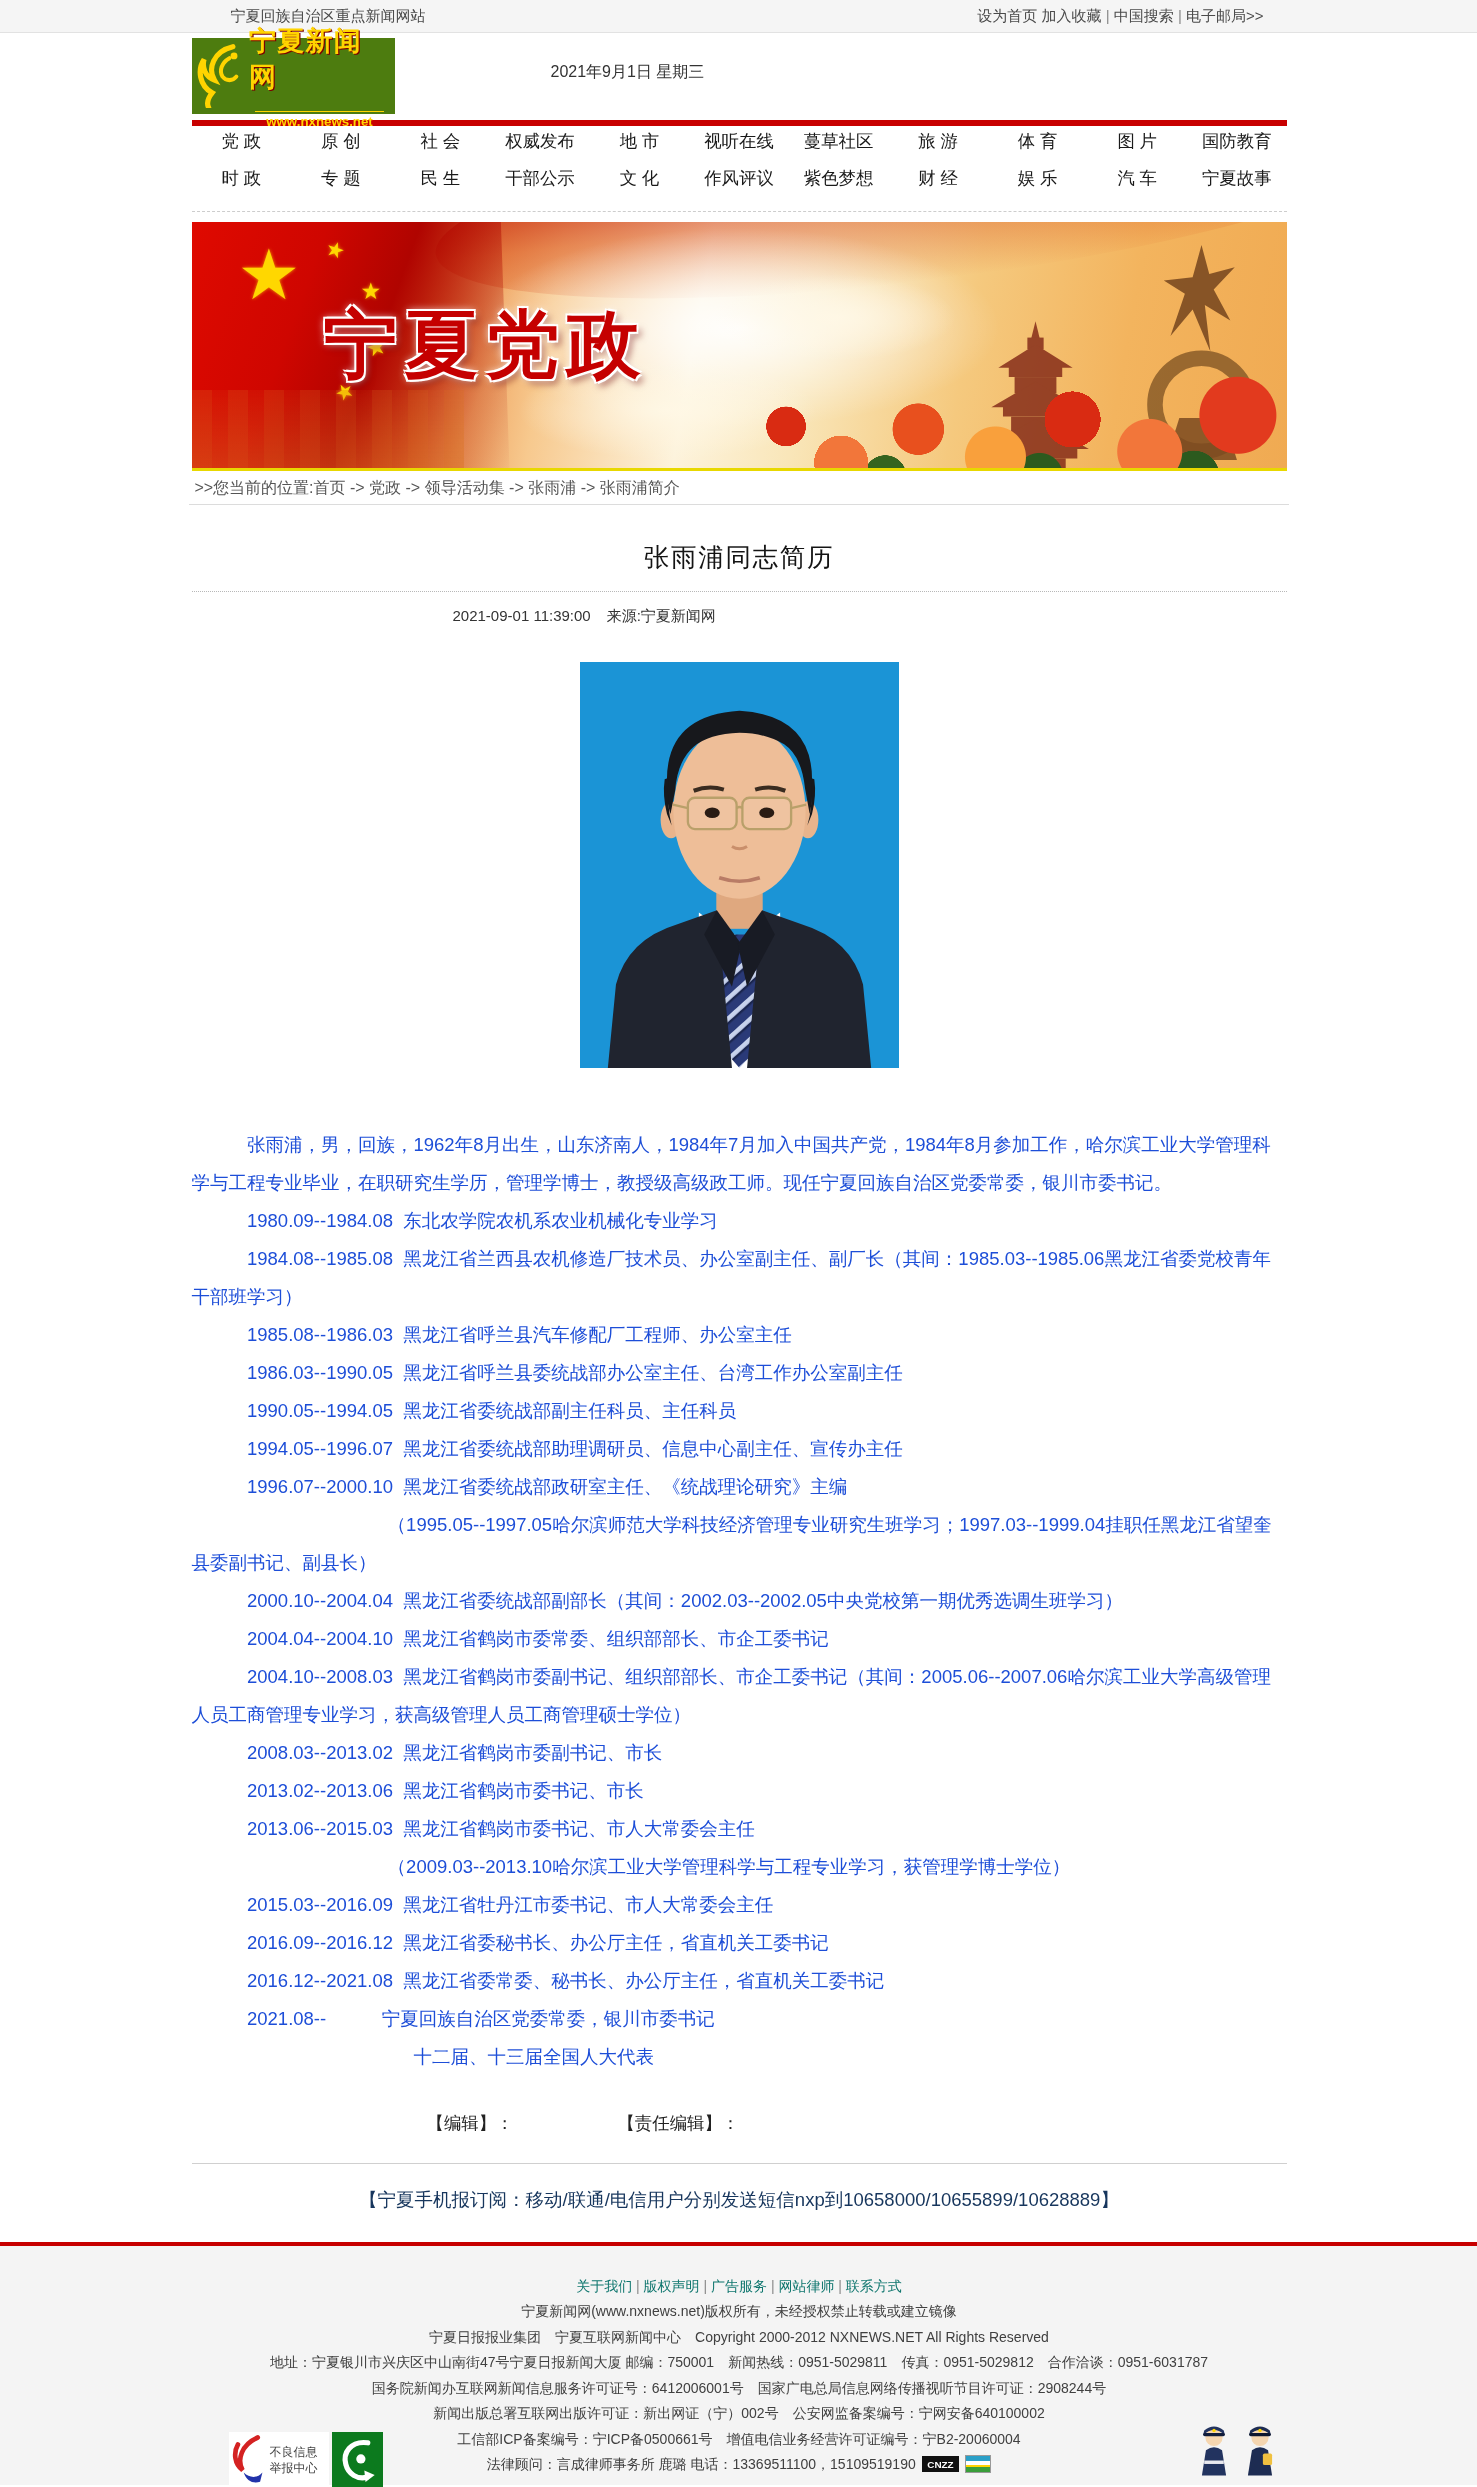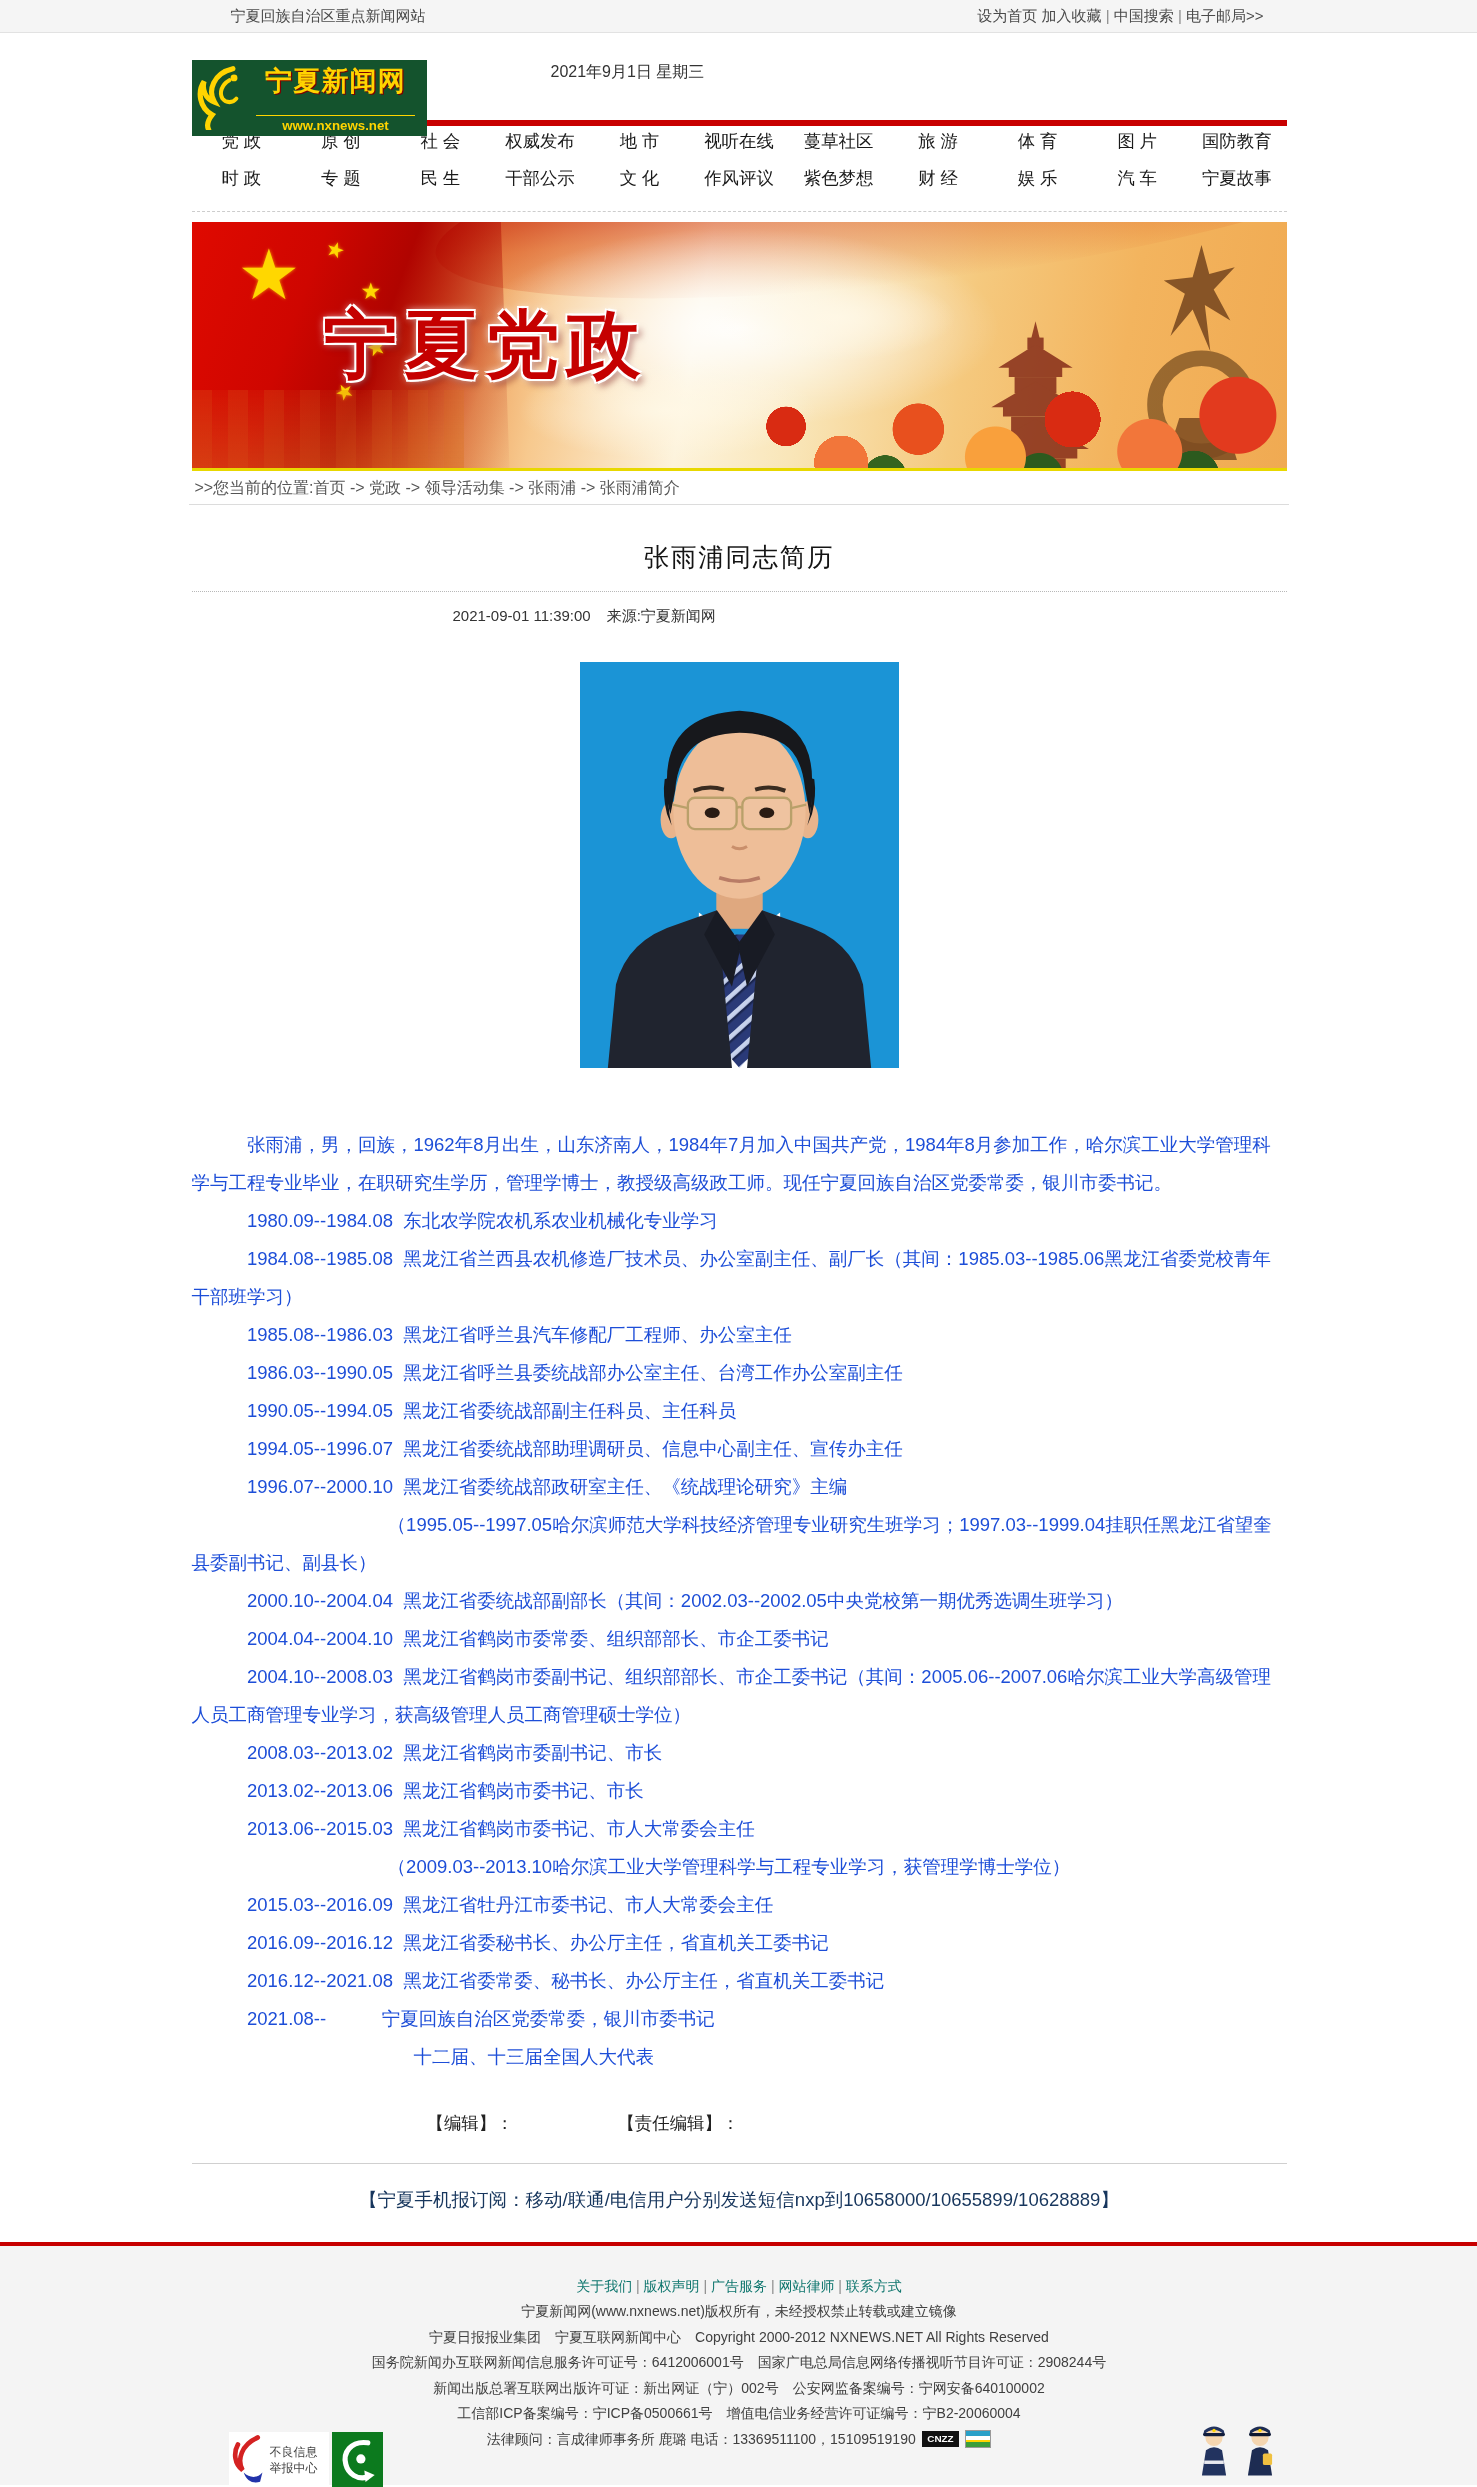--- a/index.html
+++ b/index.html
@@ -9,21 +9,21 @@
 
   
   .topbar{height:32px;background:#f5f5f5;border-bottom:0.6px solid #e2e2e2;}
   .topbar .inner{display:flex;justify-content:space-between;align-items:center;height:100%;
                  padding:0 23px 0 39px;box-sizing:border-box;font-size:15px;color:#4a4a4a;}
   .tblink{color:#4a4a4a;text-decoration:none;cursor:pointer;}
   .sep,.fsep{color:#8a8a8a;}
 
   
   .header{height:87px;}
-  .logo{position:absolute;left:0;top:27px;width:235px;height:76px;background:#14532d;
+  .logo{position:absolute;left:0;top:5px;width:203px;height:76px;background:#4d7c0f;
         display:flex;align-items:center;padding:0 4.6px;box-sizing:border-box;cursor:pointer;}
   .logo-right{flex:1;display:flex;flex-direction:column;align-items:center;justify-content:center;}
   .logo-title{font-size:27px;font-weight:bold;color:#ffd400;letter-spacing:1.2px;text-shadow:1.2px 1.2px 0 #7e0000;}
   .logo-url{margin-top:16px;border-top:1.2px solid #ffd400;padding-top:2.3px;width:92%;text-align:center;
             font-size:13.3px;font-weight:bold;color:#ffd400;}
   .header-date{position:absolute;left:359px;top:29px;font-size:16px;color:#333;}
 
   .redline{height:5.8px;background:#c80000;width:1095px;margin:0 auto;}
   .redline2{height:3.5px;background:#c80000;width:100%;margin-top:30px;}
 
@@ -285,20 +285,21 @@
 </div>
 
 <div class="redline2"></div>
 
 <div class="footer">
   <div class="inner">
     <div class="footer-links"><a class="flink">关于我们</a><span class="fsep"> | </span><a class="flink">版权声明</a><span class="fsep"> | </span><a class="flink">广告服务</a><span class="fsep"> | </span><a class="flink">网站律师</a><span class="fsep"> | </span><a class="flink">联系方式</a></div>
     <div>
         <p class="foot-line">宁夏新闻网(www.nxnews.net)版权所有，未经授权禁止转载或建立镜像</p>
         <p class="foot-line">宁夏日报报业集团　宁夏互联网新闻中心　Copyright 2000-2012 NXNEWS.NET All Rights Reserved</p>
+        <p class="foot-line">地址：宁夏银川市兴庆区中山南街47号宁夏日报新闻大厦 邮编：750001　新闻热线：0951-5029811　传真：0951-5029812　合作洽谈：0951-6031787</p>
         <p class="foot-line">国务院新闻办互联网新闻信息服务许可证号：6412006001号　国家广电总局信息网络传播视听节目许可证：2908244号</p>
         <p class="foot-line">新闻出版总署互联网出版许可证：新出网证（宁）002号　公安网监备案编号：宁网安备640100002</p>
         <p class="foot-line">工信部ICP备案编号：宁ICP备0500661号　增值电信业务经营许可证编号：宁B2-20060004</p>
       </div>
     <div class="legal-row">
       <span>法律顾问：言成律师事务所 鹿璐 电话：13369511100，15109519190</span>
       <span class="cnzz-black">CNZZ</span>
       <span class="cnzz-stripe"></span>
     </div>
 

